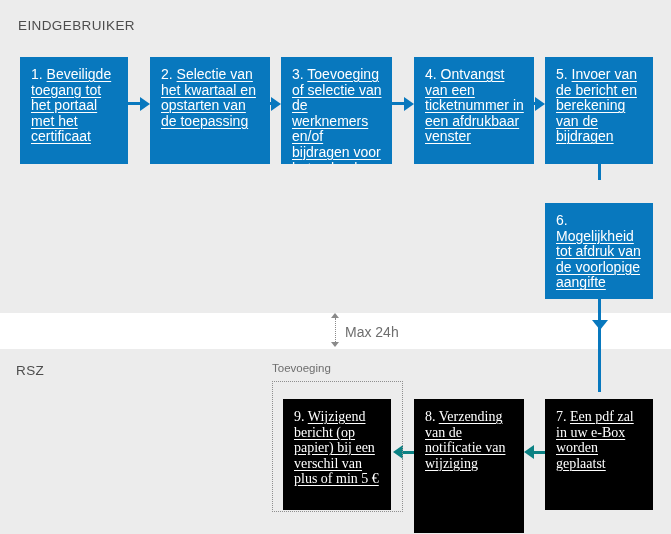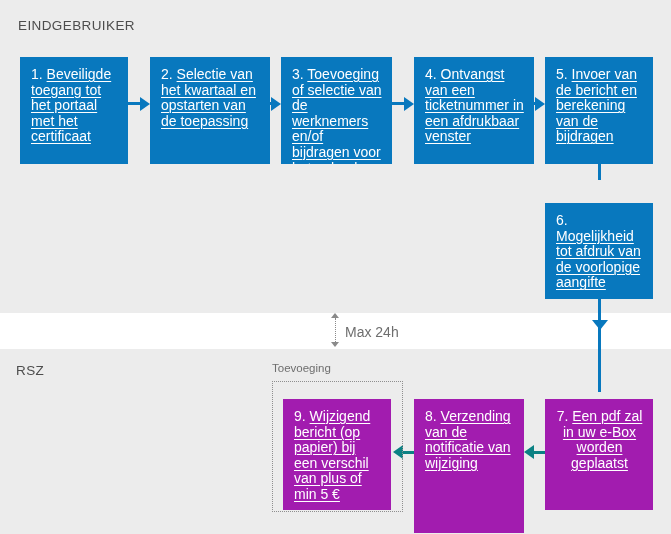--- a/index.html
+++ b/index.html
@@ -33,21 +33,21 @@
     position:absolute;
     box-sizing:border-box;
     padding:10px 10px 8px 11px;
     color:#ffffff;
     font-size:14px;
     line-height:15.6px;
     overflow:hidden;
     margin-top:7px;
   }
   .box.blue{background:#0878be;}
-  .box.teal{background:#a21caf;}
+  .box.teal{background:#000000;font-family:Liberation Serif, serif;}
   .box .num{text-decoration:none;}
   .box .lnk{text-decoration:underline;text-decoration-thickness:1px;text-underline-offset:2px;}
 
   
   .hline{position:absolute;background:#0878be;height:3px;}
   .vline{position:absolute;background:#0878be;width:3px;}
   .hline.teal,.vline.teal{background:#0b8183;}
 
   .arrow-r{position:absolute;width:0;height:0;
     border-top:7px solid transparent;border-bottom:7px solid transparent;
@@ -137,21 +137,21 @@
   <div class="box teal" style="left:283px;top:392px;width:108px;height:111px;">
     <span class="num">9. </span>
     <span class="lnk">Wijzigend bericht (op papier) bij een verschil van plus of min 5 €</span>
   </div>
 
   <div class="box teal" style="left:414px;top:392px;width:110px;height:134px;">
     <span class="num">8. </span>
     <span class="lnk">Verzending van de notificatie van wijziging</span>
   </div>
 
-  <div class="box teal" style="left:545px;top:392px;width:108px;height:111px;text-align:center;">
+  <div class="box teal" style="left:545px;top:392px;width:108px;height:111px;">
     <span class="num">7. </span>
     <span class="lnk">Een pdf zal in uw e-Box worden geplaatst</span>
   </div>
 
   <div class="hline" style="left:128px;top:102px;width:14px;"></div>
   <div class="arrow-r" style="left:140px;top:96.5px;"></div>
 
   <div class="hline" style="left:258px;top:102px;width:15px;"></div>
   <div class="arrow-r" style="left:271px;top:96.5px;"></div>
 

